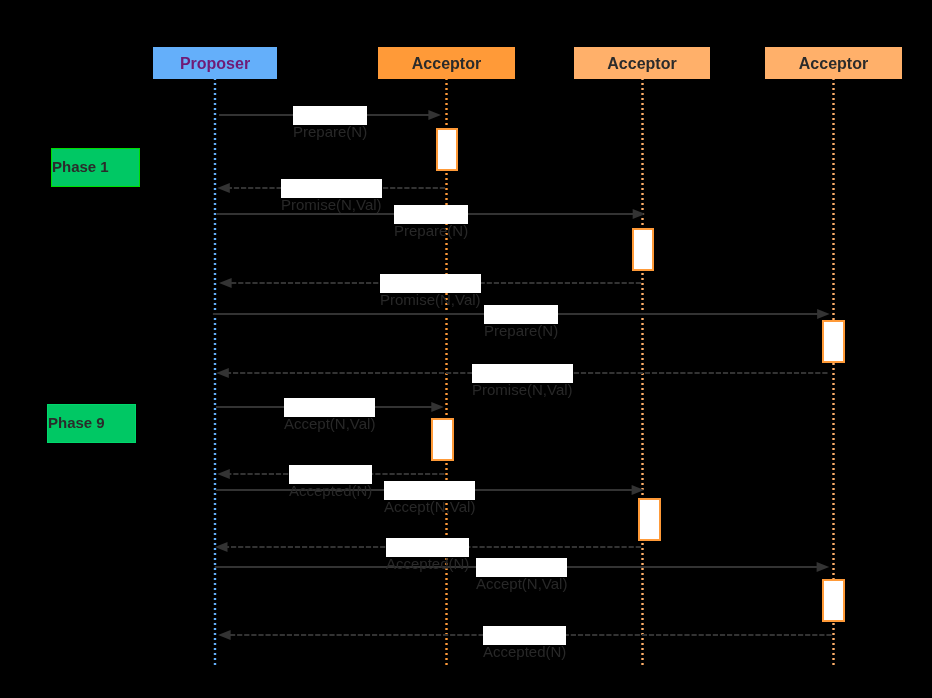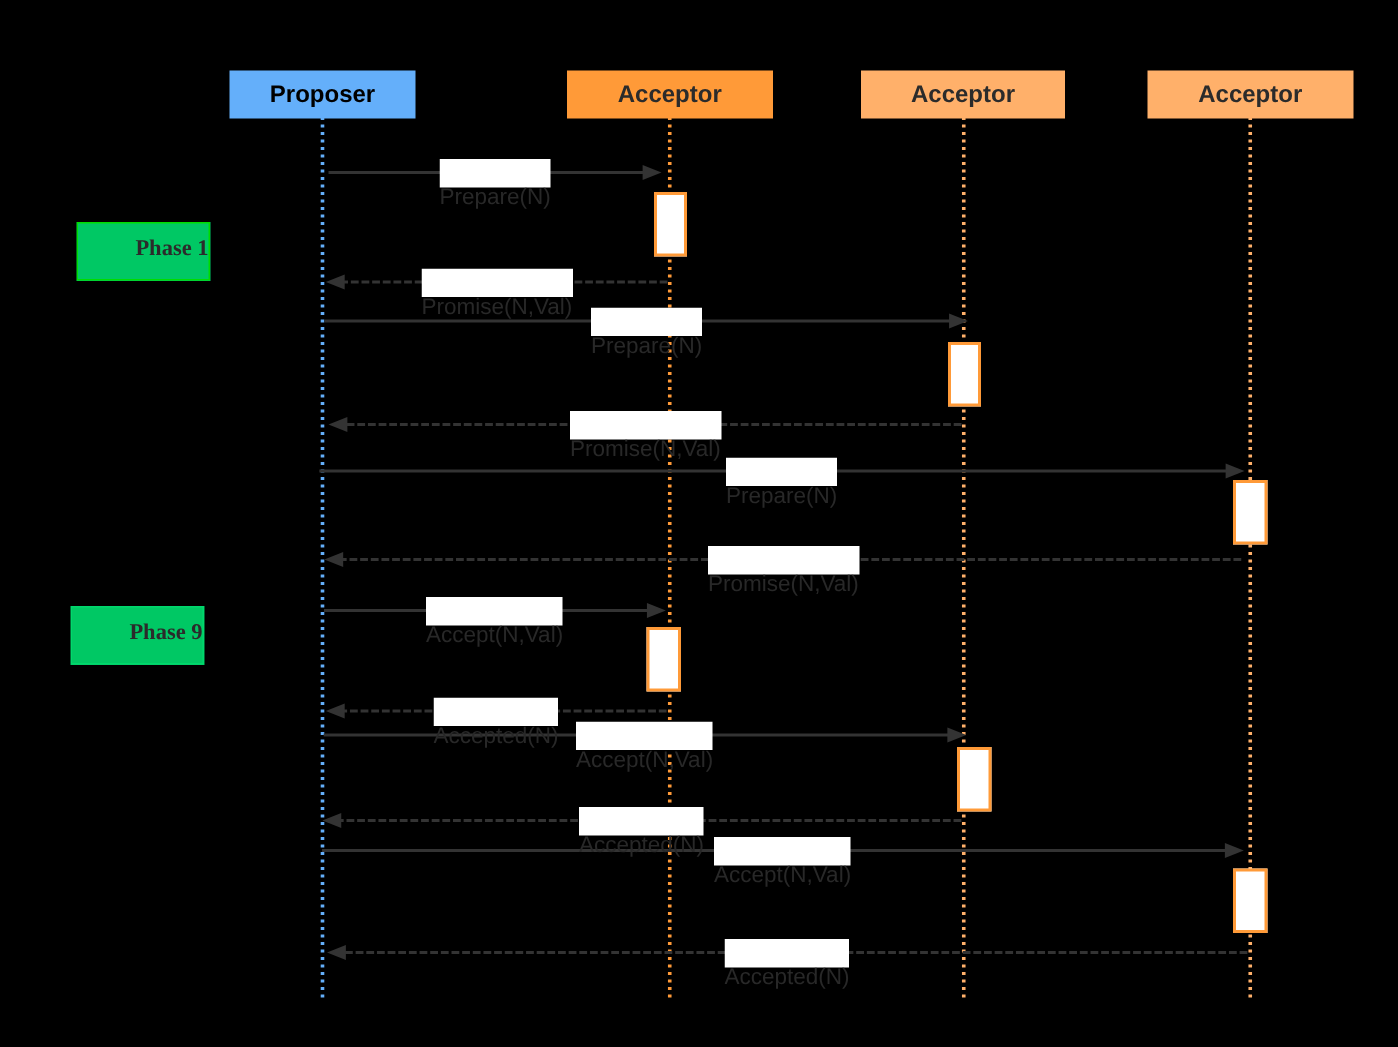--- a/index.html
+++ b/index.html
@@ -5,22 +5,22 @@
 <style>
   html,body{margin:0;padding:0;background:#000;}
   body{width:932px;height:698px;overflow:hidden;
        font-family:"Liberation Sans",sans-serif;
        -webkit-font-smoothing:antialiased;}
   #stage{position:relative;width:932px;height:698px;background:#000000;}
   .participant{position:absolute;box-sizing:border-box;display:flex;align-items:center;
      justify-content:center;font-weight:bold;font-size:16px;line-height:18px;color:#2b2b2b;
      padding-top:2px;will-change:transform;}
   .phase{position:absolute;box-sizing:border-box;display:flex;align-items:center;
-     justify-content:flex-end;font-weight:bold;font-size:15px;line-height:17px;color:#2b2b2b;
-     padding-bottom:3px;will-change:transform;font-family:Liberation Serif, serif;}
+     justify-content:flex-start;font-weight:bold;font-size:15px;line-height:17px;color:#2b2b2b;
+     padding-bottom:3px;will-change:transform;}
   .activation{position:absolute;box-sizing:border-box;background:#FFFFFF;}
   .msglabel{position:absolute;background:#FFFFFF;color:#282828;font-size:15px;line-height:17px;
      height:19px;padding-top:17px;box-sizing:border-box;
      white-space:nowrap;letter-spacing:0;will-change:transform;}
   svg.overlay{position:absolute;left:0;top:0;width:932px;height:698px;}
 </style>
 </head>
 <body>
 
 <div id="stage">
@@ -72,21 +72,21 @@
       <g>
         <line x1="214.7" x2="818.6" y1="567" y2="567" stroke="#333333" stroke-width="2"></line>
         <path d="M 829.2 567 L 816.6 562 L 816.6 572 Z" fill="#333333"></path>
       </g>
       <g>
         <line x1="831.6" x2="228.6" y1="635" y2="635" stroke="#333333" stroke-width="2" stroke-dasharray="5.2,1.9"></line>
         <path d="M 218 635 L 230.6 630 L 230.6 640 Z" fill="#333333"></path>
       </g>
     </svg>
   <div id="dyn">
-      <div class="participant" style="left: 153px; top: 47px; width: 124px; height: 32px; background: rgb(100, 175, 250); color: #000000;">
+      <div class="participant" style="left: 153px; top: 47px; width: 124px; height: 32px; background: rgb(100, 175, 250); color: #701a75;">
         <span>Proposer</span>
       </div>
       <div class="participant" style="left: 378px; top: 47px; width: 137px; height: 32px; background: rgb(255, 154, 56); color: rgb(43, 43, 43);">
         <span>Acceptor</span>
       </div>
       <div class="participant" style="left: 574px; top: 47px; width: 136px; height: 32px; background: rgb(255, 176, 106); color: rgb(43, 43, 43);">
         <span>Acceptor</span>
       </div>
       <div class="participant" style="left: 765px; top: 47px; width: 137px; height: 32px; background: rgb(255, 176, 106); color: rgb(43, 43, 43);">
         <span>Acceptor</span>

